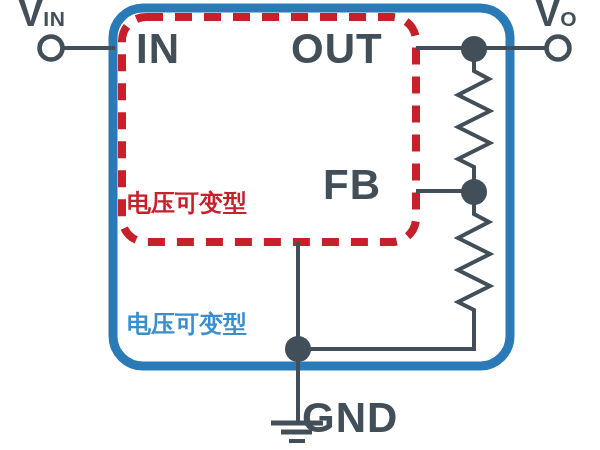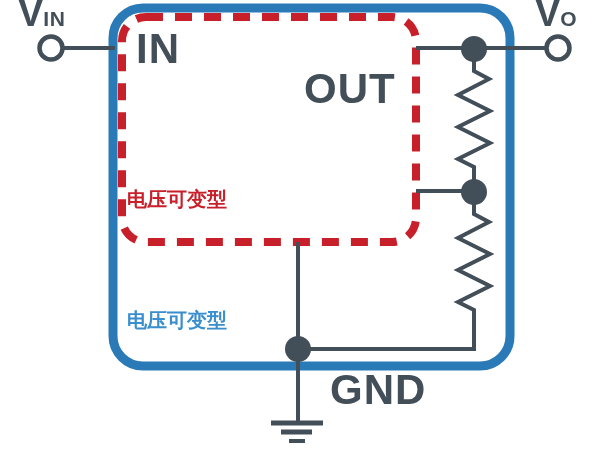--- a/index.html
+++ b/index.html
@@ -29,25 +29,25 @@
   .gnd-bar  { stroke: var(--wire-dark-gray, #424e58); stroke-width: 5; fill: none; }
 
   
   .label { position: absolute; line-height: 1; white-space: nowrap; }
   .pin-label {
     font-size: 42px; font-weight: 700;
     color: var(--wire-dark-gray, #424e58);
     letter-spacing: 1px;
   }
   .pin-in  { left: 136px; top: 28px; }
-  .pin-out { left: 304px; top: 28px; margin-top: 40px; }
+  .pin-out { left: 291px; top: 28px; }
   .pin-fb  { left: 323px; top: 164px; }
-  .pin-gnd { left: 302px; top: 369px; margin-left: 28px; }
+  .pin-gnd { left: 302px; top: 397px; }
 
-  .region-label { font-size: 20px; font-weight: 700; font-family: Liberation Mono, monospace; }
+  .region-label { font-size: 24px; font-weight: 700; }
   .region-adjustable { left: 127px; top: 191px; color: var(--adjustable-outline-red, #c8202a); }
   .region-fixed      { left: 127px; top: 312px; color: var(--fixed-label-blue, #3a8ecd); }
 
   .terminal-label {
     display: flex; align-items: flex-end;
     color: var(--wire-dark-gray, #424e58);
     font-weight: 700;
   }
   .terminal-label .v-main { font-size: 38px; line-height: 1; }
   .terminal-label .v-sub  { font-size: 21px; line-height: 1; margin-bottom: 3px; letter-spacing: 0.5px; }
@@ -91,18 +91,19 @@
     <span class="v-main">V</span>
     <span class="v-sub">IN</span>
   </div>
   <div class="label terminal-label terminal-vo">
     <span class="v-main">V</span>
     <span class="v-sub">O</span>
   </div>
 
   <div class="label pin-label pin-in">IN</div>
   <div class="label pin-label pin-out">OUT</div>
+  <div class="label pin-label pin-fb">FB</div>
   <div class="label pin-label pin-gnd">GND</div>
 
   <div class="label region-label region-adjustable">电压可变型</div>
   <div class="label region-label region-fixed">电压可变型</div>
 
 </div>
 
 </body></html>

